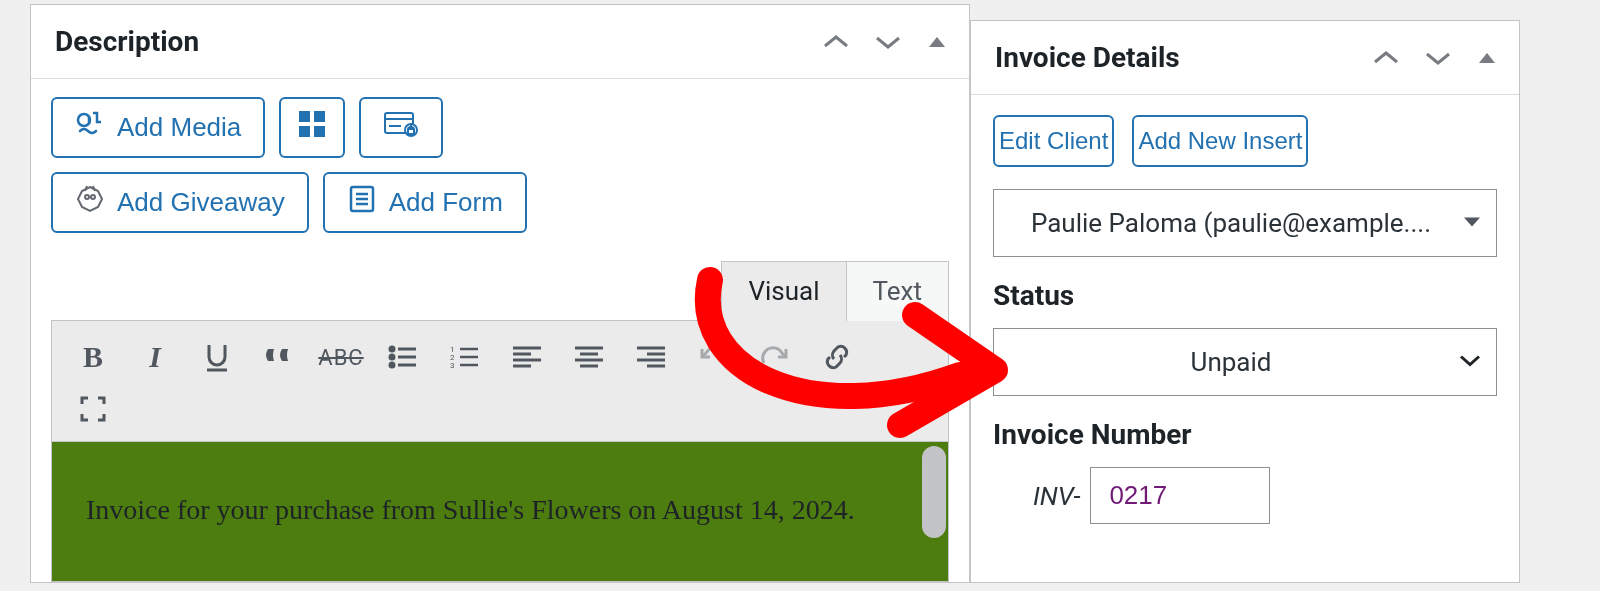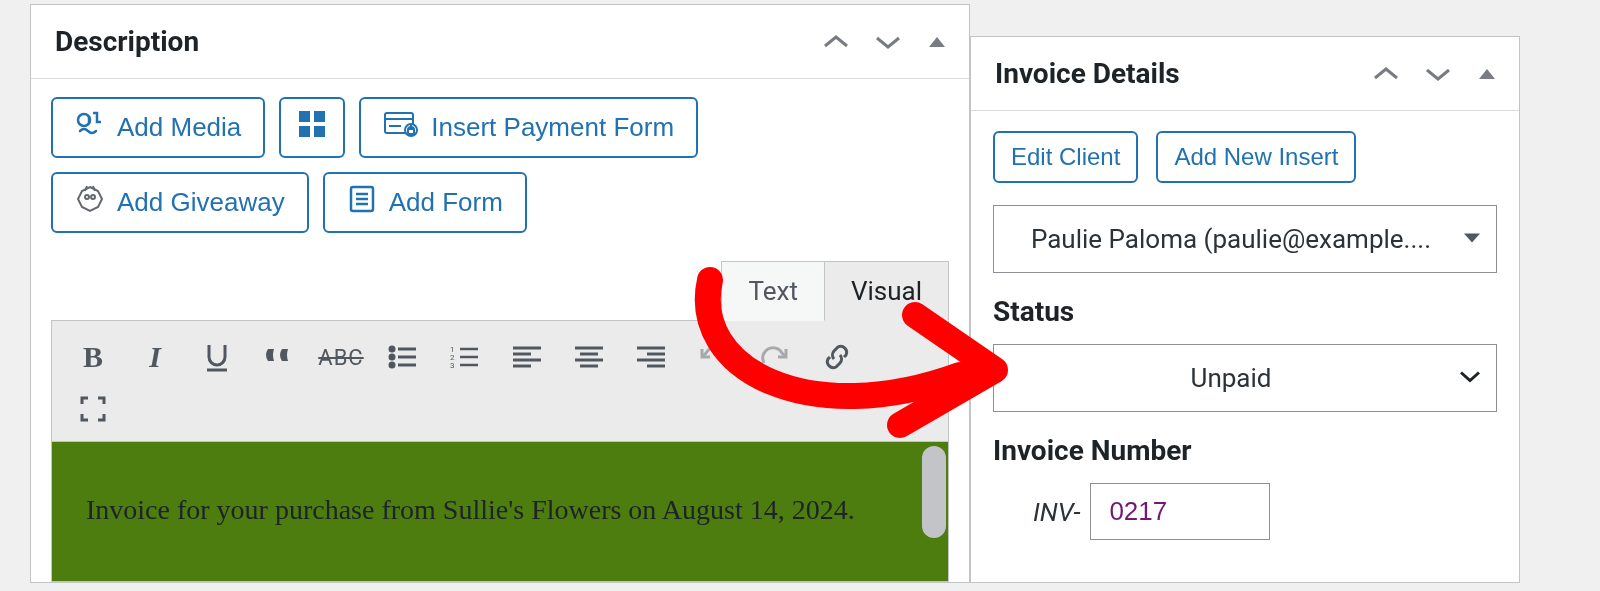--- a/index.html
+++ b/index.html
@@ -18,21 +18,21 @@
   }
   .main-panel {
     width: 940px;
     margin-left: 30px;
     margin-top: 4px;
     background: #fff;
     border: 1px solid #c3c4c7;
   }
   .side-panel {
     width: 550px;
-    margin-top: 36px;
+    margin-top: 20px;
     background: #fff;
     border: 1px solid #c3c4c7;
   }
   .panel-header {
     display: flex;
     align-items: center;
     justify-content: space-between;
     padding: 20px 22px 20px 24px;
     border-bottom: 1px solid #dcdcde;
   }
@@ -153,21 +153,21 @@
   .client-btns {
     display: flex;
     gap: 18px;
     margin-bottom: 22px;
   }
   .client-btn {
     background: #fff;
     border: 2px solid #2271b1;
     color: #2271b1;
     font-size: 24px;
-    padding: 10px 16px;
+    padding: 10px 4px;
     border-radius: 6px;
     cursor: pointer;
   }
   .select-box {
     width: 100%;
     border: 1px solid #8c8f94;
     background: #fff;
     padding: 18px 50px 18px 22px;
     font-size: 26px;
     color: #2c3338;
@@ -270,21 +270,20 @@
           <span>
             <svg width="36" height="28" viewBox="0 0 36 28" fill="none" stroke="#2271b1" stroke-width="2">
               <rect x="2" y="3" width="28" height="20" rx="2"></rect>
                 <line x1="2" y1="9" x2="30" y2="9"></line>
                 <line x1="6" y1="16" x2="18" y2="16"></line>
               <circle cx="28" cy="20" r="6" fill="#fff"></circle>
                 <path d="M25 20 a3 3 0 0 1 6 0 M28 14 v3"></path>
                 <rect x="25" y="19" width="6" height="5" rx="1"></rect>
             </svg>
           </span>
-          <span>Insert Payment Form</span>
         </button>
       </div>
 
       <div class="btn-row">
         <button class="wp-button">
           <span>
             <svg width="30" height="30" viewBox="0 0 30 30" fill="none" stroke="#646970" stroke-width="2">
               <path d="M15 3 L23 7 L27 15 L23 23 L15 27 L7 23 L3 15 L7 7 Z"></path>
               <circle cx="12" cy="13" r="2"></circle>
                 <circle cx="18" cy="13" r="2"></circle>
@@ -301,22 +300,22 @@
               <line x1="9" y1="10" x2="21" y2="10"></line>
                 <line x1="9" y1="15" x2="21" y2="15"></line>
                 <line x1="9" y1="20" x2="21" y2="20"></line>
             </svg>
           </span>
           <span>Add Form</span>
         </button>
       </div>
 
       <div class="tab-bar">
+        <div class="tab active" style="background:#ebebeb;border-bottom-color:#ebebeb;">Visual</div>
         <div class="tab" style="background:#f6f7f7;">Text</div>
-        <div class="tab active" style="background:#ebebeb;border-bottom-color:#ebebeb;">Visual</div>
       </div>
 
       <div class="editor-toolbar">
         <div class="tb-btn tb-bold">B</div>
         <div class="tb-btn tb-italic">I</div>
         <div class="tb-btn">
           <svg width="26" height="30" viewBox="0 0 26 30" fill="none" stroke="#50575e" stroke-width="3">
               <path d="M5 3 v12 a8 8 0 0 0 16 0 V3"></path>
               <line x1="3" y1="28" x2="23" y2="28"></line>
             </svg>

